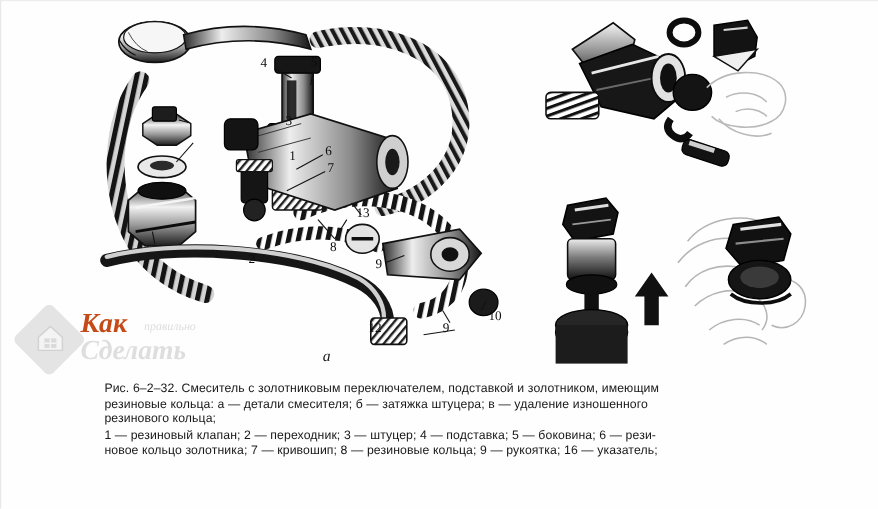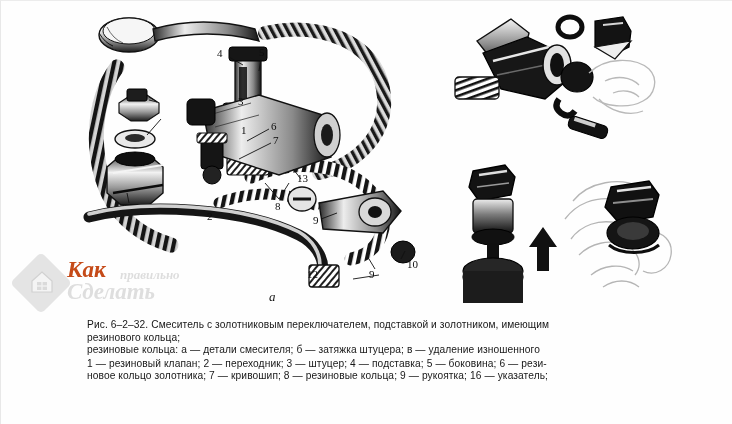--- a/index.html
+++ b/index.html
@@ -56,21 +56,21 @@
   }
   .caption p{margin:0;}
   .cap-gap{height:1px;}
 
   
   .watermark{
     position:absolute;left:6px;top:252px;width:200px;height:62px;
     opacity:.95;pointer-events:none;
   }
   .wm-kak{position:absolute;left:60px;top:4px;font-size:23px;font-style:italic;font-weight:bold;color:#c2410c;font-family:"Liberation Serif",serif;}
-  .wm-prav{position:absolute;left:113px;top:14px;font-size:13px;font-style:italic;font-weight:bold;color:#dcdcdc;font-family:"Liberation Serif",serif;}
+  .wm-prav{position:absolute;left:113px;top:14px;font-size:10px;font-style:italic;font-weight:normal;color:#dcdcdc;font-family:"Liberation Serif",serif;}
   .wm-sdel{position:absolute;left:60px;top:26px;font-size:23px;font-style:italic;font-weight:bold;color:#dddddd;font-family:"Liberation Serif",serif;}
   .wm-diamond{
     position:absolute;left:12px;top:8px;width:44px;height:44px;
     background:#e3e3e3;transform:rotate(45deg);border-radius:5px;
   }
   .wm-house{
     position:absolute;left:22px;top:16px;width:26px;height:26px;
   }
 </style>
 </head>
@@ -322,20 +322,20 @@
       <line x1="13" y1="13" x2="13" y2="21" stroke="#f4f4f4" stroke-width="1.2"></line>
       <line x1="8" y1="17" x2="18" y2="17" stroke="#f4f4f4" stroke-width="1.2"></line>
     </svg>
     <span class="wm-kak">Как</span>
     <span class="wm-prav">правильно</span>
     <span class="wm-sdel">Сделать</span>
   </div>
 
   <div class="caption">
     <p>Рис. 6–2–32. Смеситель с золотниковым переключателем, подставкой и золотником, имеющим</p>
+    <p>резиновые кольца: а — детали смесителя; б — затяжка штуцера; в — удаление изношенного</p>
     <p>резинового кольца;</p>
-    <p>резиновые кольца: а — детали смесителя; б — затяжка штуцера; в — удаление изношенного</p>
     <div class="cap-gap"></div>
     <p>1 — резиновый клапан; 2 — переходник; 3 — штуцер; 4 — подставка; 5 — боковина; 6 — рези-</p>
     <p>новое кольцо золотника; 7 — кривошип; 8 — резиновые кольца; 9 — рукоятка; 16 — указатель;</p>
   </div>
 
 </div>
 
 </body></html>

